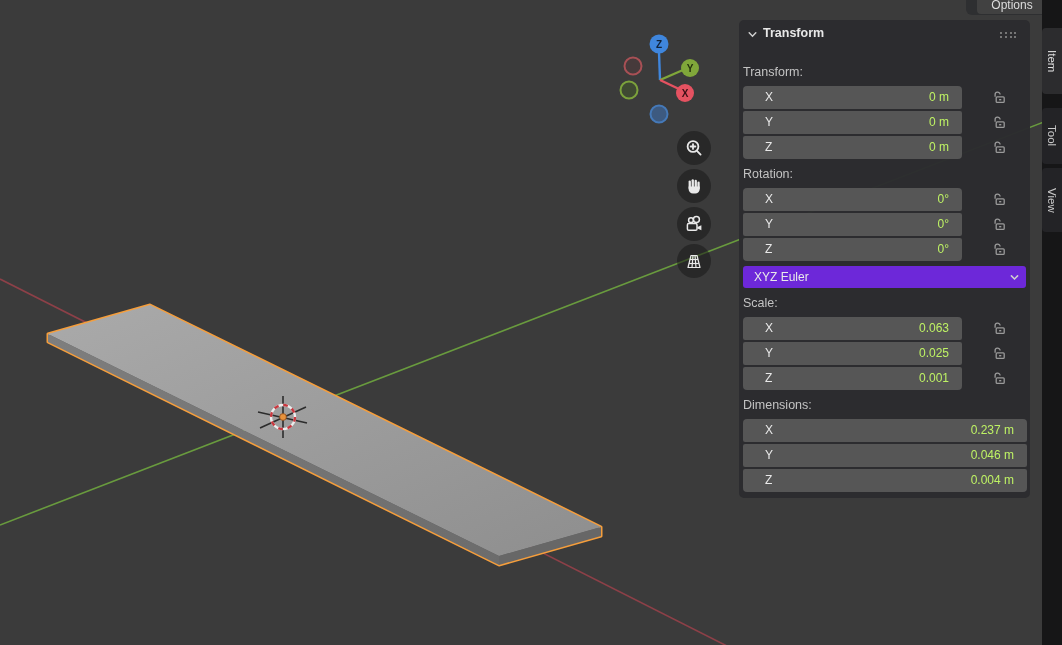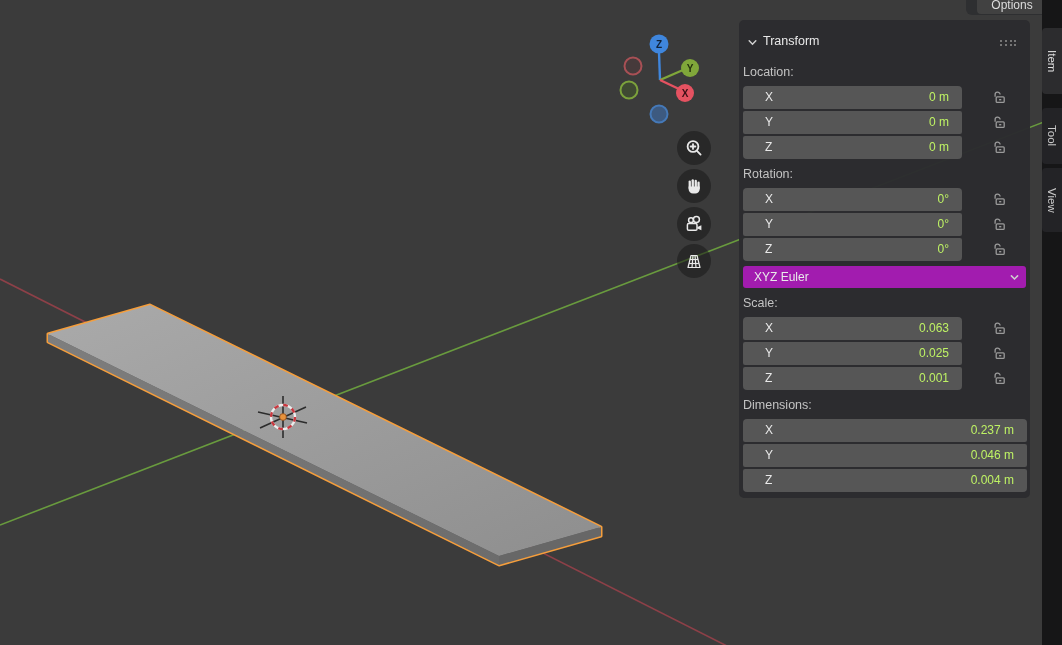--- a/index.html
+++ b/index.html
@@ -28,21 +28,21 @@
     position:absolute;left:977px;top:-9px;width:70px;height:23px;background:#414141;
     border-radius:4px;color:#dcdcdc;font-size:12px;text-align:center;line-height:29px;cursor:pointer;
   }
   .options-chev{position:absolute;left:1048px;top:1px;}
 
   
   .panel{
     position:absolute;left:739px;top:20px;width:291px;height:478px;
     background:rgba(43,43,46,0.97);border-radius:5px;color:#c8c8c8;font-size:12px;
   }
-  .panel-header{position:absolute;left:0;top:8px;width:100%;height:26px;cursor:pointer;}
+  .panel-header{position:absolute;left:0;top:0;width:100%;height:26px;cursor:pointer;font-weight:bold;}
   .panel-title{position:absolute;left:24px;top:6px;color:#e8e8e8;font-size:12.5px;}
   .panel-chev{position:absolute;left:8px;top:9px;}
   .grip{position:absolute;right:12px;top:12px;width:18px;height:7px;
     display:grid;grid-template-columns:repeat(4,1fr);grid-template-rows:repeat(2,1fr);gap:1px;}
   .grip i{width:2px;height:2px;background:#8f8f8f;border-radius:1px;}
 
   .sec-label{position:absolute;left:4px;color:#c3c3c3;font-size:12.5px;}
 
   .frow{
     position:absolute;left:4px;width:219px;height:23px;background:#565656;
@@ -50,21 +50,21 @@
   }
   .frow.wide{width:284px;}
   .frow.first{border-top-left-radius:4px;border-top-right-radius:4px;}
   .frow.last{border-bottom-left-radius:4px;border-bottom-right-radius:4px;}
   .frow .ax{position:absolute;left:22px;top:0;line-height:23px;color:#e9e9e9;}
   .frow .val{position:absolute;right:13px;top:0;line-height:23px;color:#bef264;}
 
   .lock{position:absolute;left:251px;width:18px;height:23px;display:flex;align-items:center;justify-content:center;cursor:pointer;}
 
   .dropdown{
-    position:absolute;left:4px;top:246px;width:283px;height:22px;background:#a21caf;
+    position:absolute;left:4px;top:246px;width:283px;height:22px;background:#6d28d9;
     border-radius:3px;cursor:pointer;
   }
   .dropdown .dval{position:absolute;left:11px;top:0;line-height:22px;color:#e9e9e9;}
   .dropdown svg{position:absolute;right:6px;top:6px;}
 
   
   .tabstrip{position:absolute;left:1042px;top:0;width:20px;height:645px;background:#161617;}
   .vtab{
     position:absolute;left:0;width:20px;border-top-left-radius:4px;border-bottom-left-radius:4px;
     display:flex;align-items:center;justify-content:center;cursor:pointer;
@@ -185,21 +185,21 @@
         <i></i>
         <i></i>
         <i></i>
         <i></i>
         <i></i>
         <i></i>
         <i></i>
       </span>
   </div>
 
-  <div class="sec-label" style="top:45px">Location:</div>
+  <div class="sec-label" style="top:45px">Transform:</div>
   <div class="frow first" style="top:66px">
     <span class="ax">X</span>
     <span class="val">0 m</span>
   </div>
   <div class="frow" style="top:91px">
     <span class="ax">Y</span>
     <span class="val">0 m</span>
   </div>
   <div class="frow last" style="top:116px">
     <span class="ax">Z</span>

